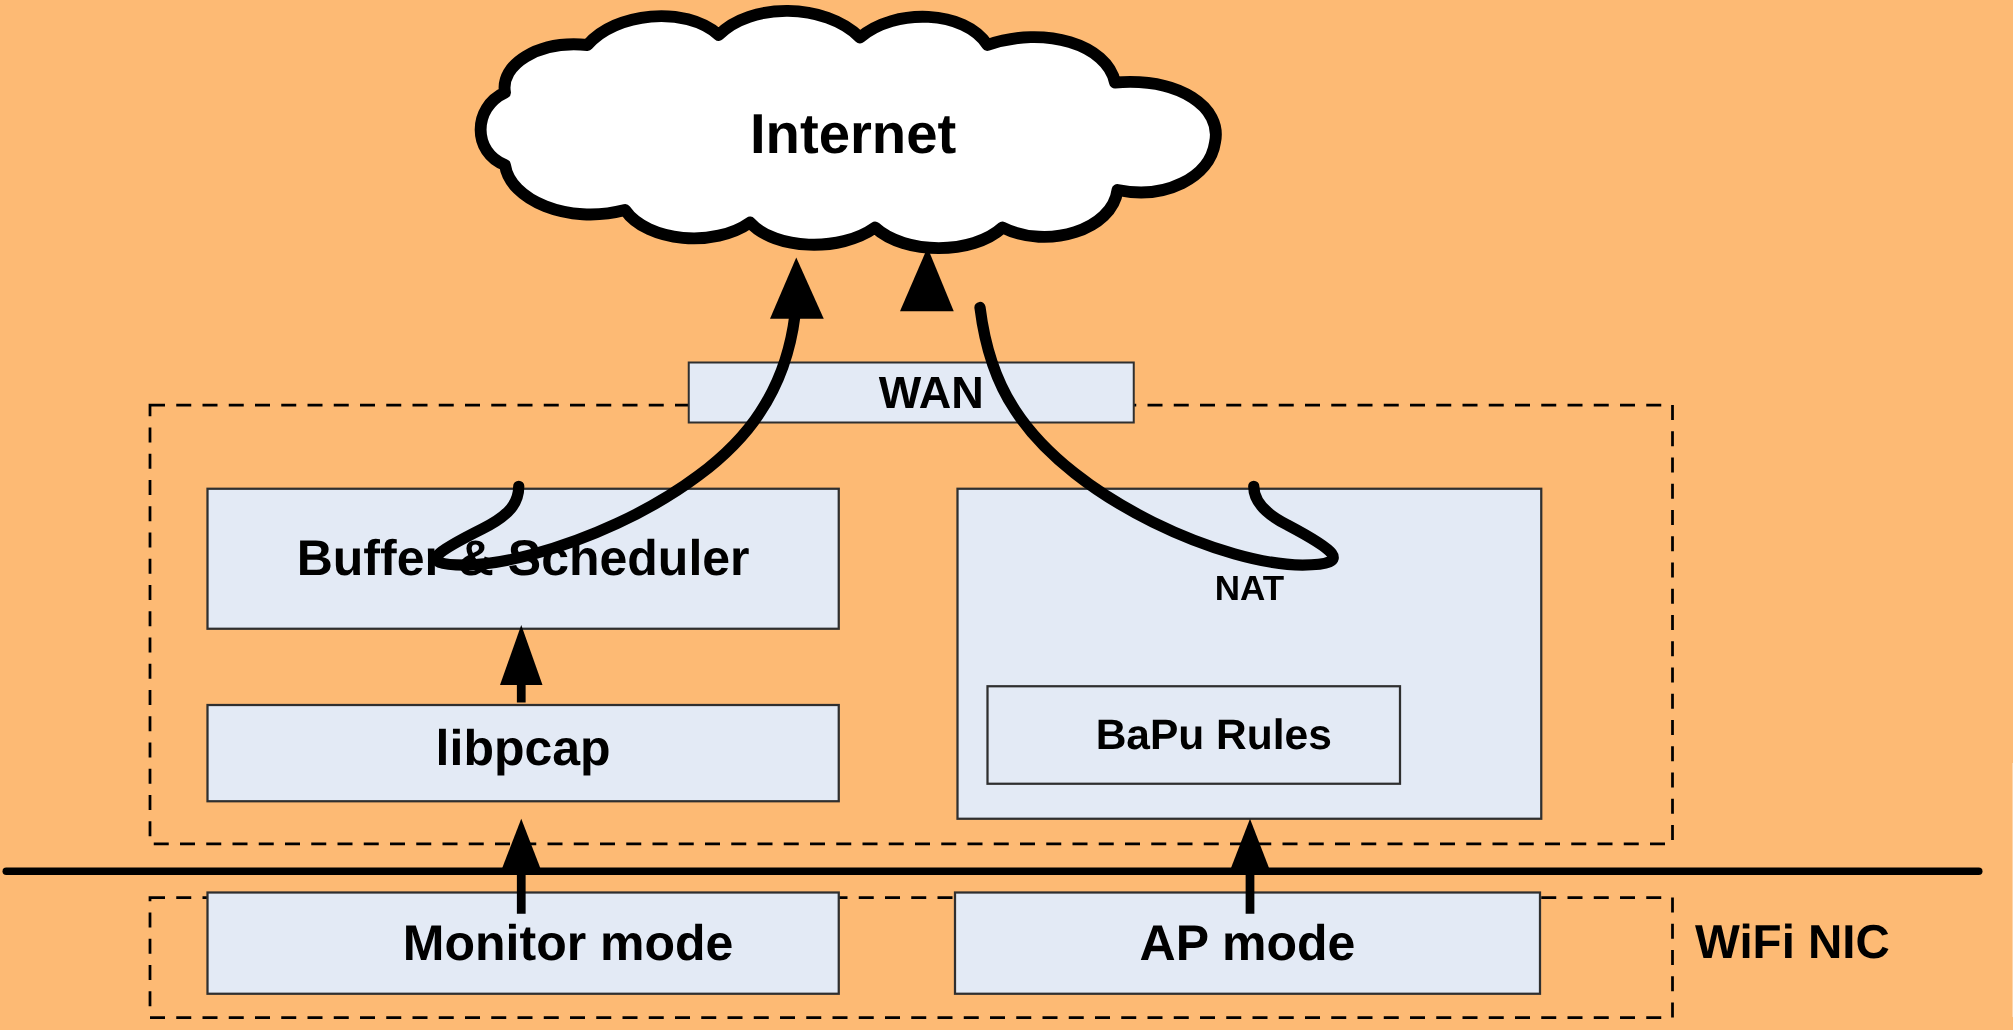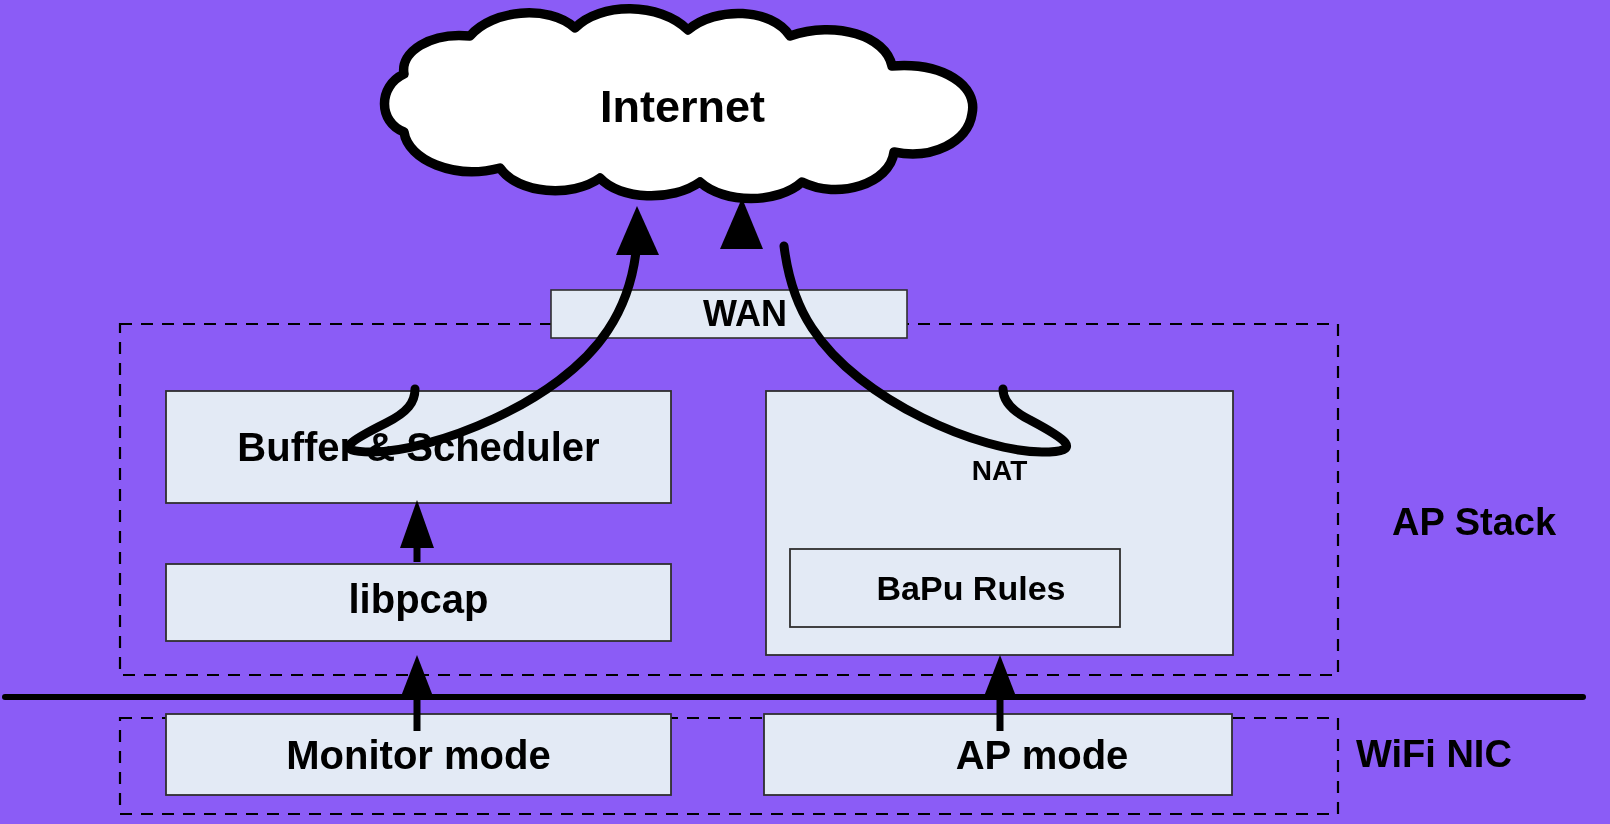--- a/index.html
+++ b/index.html
@@ -1,18 +1,18 @@
 <!DOCTYPE html>
 <html><head>
 <meta charset="utf-8">
 <style>
   html,body{margin:0;padding:0;background:#ffffff;}
   body{width:1610px;height:824px;overflow:hidden;
        font-family:"Liberation Sans","DejaVu Sans",sans-serif;}
-  #stage{position:relative;width:1610px;height:824px;background:#8b5cf6;}
+  #stage{position:relative;width:1610px;height:824px;background:#fdba74;}
   #svg{position:absolute;left:0;top:0;width:1610px;height:824px;}
 
   .lbl{position:absolute;display:flex;align-items:center;justify-content:center;
        font-weight:700;color:#000;white-space:nowrap;line-height:1;}
 
   .box-label{font-size:40px;}
   .small-label{font-size:34px;}
   .wan-label{font-size:36px;}
   .side-label{font-size:38px;justify-content:flex-start;}
   .cloud-label{font-size:45px;}
@@ -106,21 +106,20 @@
   <div class="lbl wan-label" style="left:551px;top:290px;width:388px;height:48px;border-radius:16px;">WAN</div>
 
   <div class="lbl box-label" style="left:166px;top:391px;width:505px;height:112px;">Buffer &amp; Scheduler</div>
 
   <div class="lbl box-label" style="left:166px;top:564px;width:505px;height:69px;text-align:center;">libpcap</div>
 
   <div class="lbl nat-label" style="left:766px;top:441px;width:467px;height:60px;">NAT</div>
 
   <div class="lbl small-label" style="left:790px;top:549px;width:330px;height:78px;margin-left:16px;">BaPu Rules</div>
 
-  <div class="lbl box-label" style="left:166px;top:714px;width:505px;height:81px;">Monitor mode</div>
+  <div class="lbl box-label" style="left:166px;top:714px;width:505px;height:81px;padding-left:36px;">Monitor mode</div>
 
-  <div class="lbl box-label" style="left:764px;top:714px;width:468px;height:81px;margin-left:44px;">AP mode</div>
+  <div class="lbl box-label" style="left:764px;top:714px;width:468px;height:81px;">AP mode</div>
 
-  <div class="lbl side-label" style="left:1392px;top:492px;width:215px;height:60px;">AP Stack</div>
 
   <div class="lbl side-label" style="left:1356px;top:724px;width:215px;height:60px;">WiFi NIC</div>
 
 </div>
 
 </body></html>

